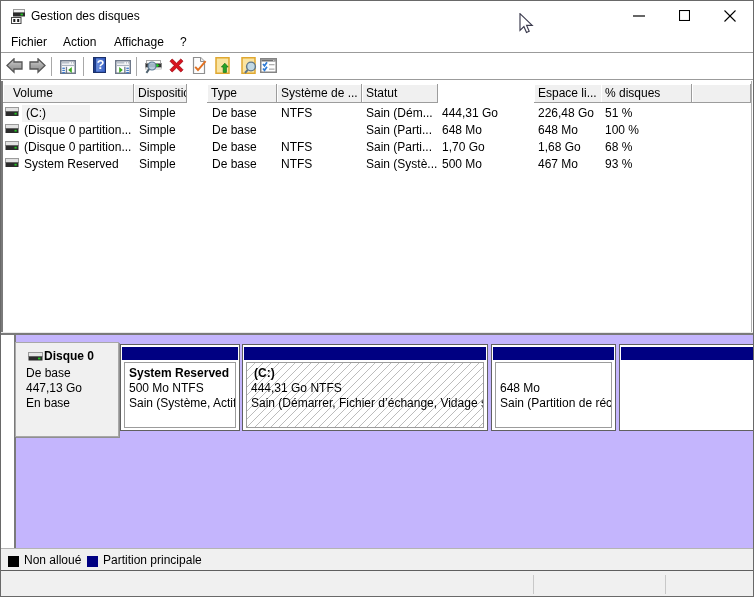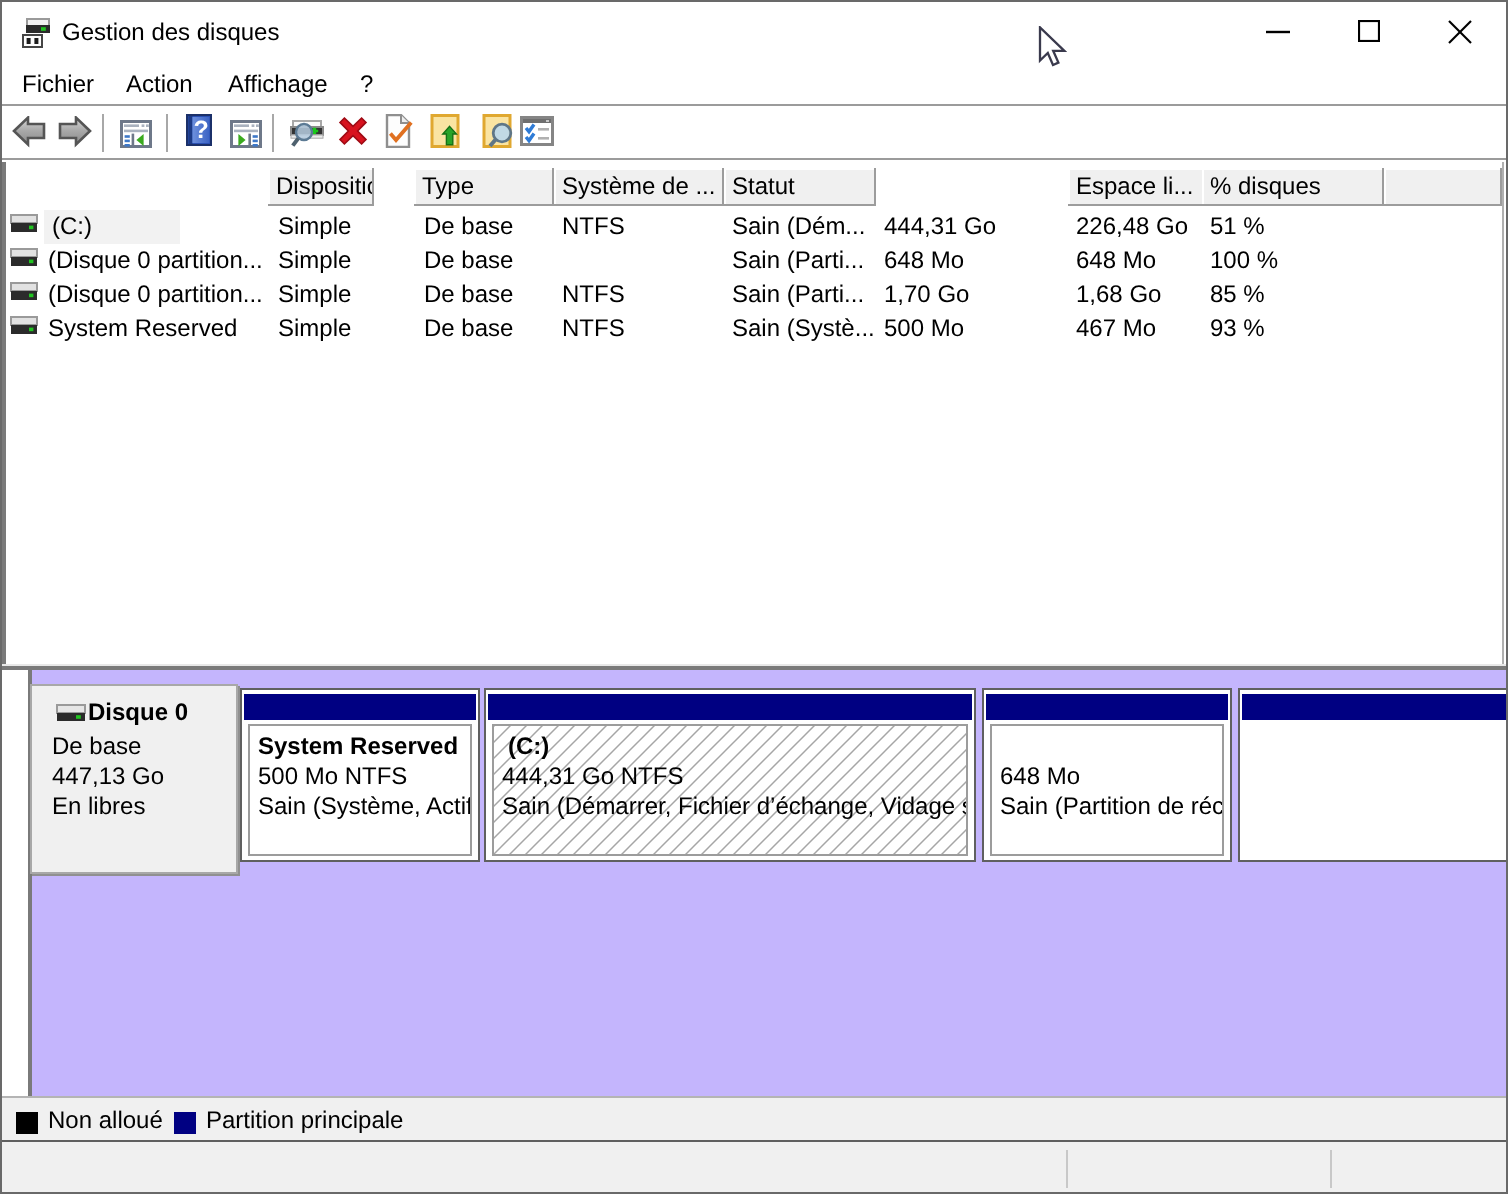--- a/index.html
+++ b/index.html
@@ -159,20 +159,21 @@
       <rect x="13" y="2" width="1.5" height="1" fill="#c8c8c8"></rect>
       <path d="M3,6 L4.5,7.8 L7,4.3" fill="none" stroke="#2e7bd6" stroke-width="1.7"></path>
       <path d="M3,10.5 L4.5,12.3 L7,8.8" fill="none" stroke="#2e7bd6" stroke-width="1.7"></path>
       <rect x="9" y="6" width="5.5" height="1.3" fill="#b0b0b0"></rect>
       <rect x="9" y="10.5" width="5.5" height="1.3" fill="#b0b0b0"></rect>
     </svg>
   </div>
 
   <div id="listpane">
     <div id="header">
+      <div class="hc" style="left:0;width:131px;padding-left:10px">Volume</div>
       <div class="hc" style="left:131px;width:53px">Disposition</div>
       <div class="hc" style="left:204px;width:70px">Type</div>
       <div class="hc" style="left:274px;width:85px">Système de ...</div>
       <div class="hc" style="left:359px;width:76px">Statut</div>
       <div class="hc" style="left:531px;width:89px">Espace li...</div>
       <div class="hc" style="left:598px;width:91px">% disques</div>
       <div class="hc" style="left:689px;width:59px">&nbsp;</div>
     </div>
 
     <div class="row" style="top:24px">
@@ -211,21 +212,21 @@
         <rect x="0.5" y="4.5" width="13" height="4.5" fill="#2b2b2b"></rect>
         <rect x="9.5" y="5.8" width="2.2" height="1.8" fill="#21c421"></rect>
       </svg>
       <div class="c" style="left:21px;width:108px">(Disque 0 partition...</div>
       <div class="c" style="left:136px;width:66px">Simple</div>
       <div class="c" style="left:209px;width:62px">De base</div>
       <div class="c" style="left:278px;width:78px">NTFS</div>
       <div class="c" style="left:363px;width:71px">Sain (Parti...</div>
       <div class="c" style="left:439px;width:90px">1,70 Go</div>
       <div class="c" style="left:535px;width:61px">1,68 Go</div>
-      <div class="c" style="left:602px;width:85px">85 %</div>
+      <div class="c" style="left:602px;width:85px">68 %</div>
     </div>
     <div class="row" style="top:75px">
       <svg class="abs" style="left:2px;top:2px" width="14" height="10" viewBox="0 0 14 10">
         <rect x="0.5" y="0.5" width="13" height="4" fill="#e2e2e2" stroke="#9a9a9a"></rect>
         <rect x="0.5" y="4.5" width="13" height="4.5" fill="#2b2b2b"></rect>
         <rect x="9.5" y="5.8" width="2.2" height="1.8" fill="#21c421"></rect>
       </svg>
       <div class="c" style="left:21px;width:108px">System Reserved</div>
       <div class="c" style="left:136px;width:66px">Simple</div>
       <div class="c" style="left:209px;width:62px">De base</div>
@@ -243,21 +244,21 @@
     <div id="vline"></div>
     <div id="diskpanel">
       <svg class="abs" style="left:12px;top:9px" width="15" height="9" viewBox="0 0 15 9">
         <rect x="0.5" y="0.5" width="14" height="4" fill="#e6e6e6" stroke="#9a9a9a"></rect>
         <rect x="0.5" y="4.5" width="14" height="4" fill="#2b2b2b"></rect>
         <rect x="10" y="5.6" width="2.4" height="1.8" fill="#21c421"></rect>
       </svg>
       <div class="abs" style="left:28px;top:6px;font-weight:bold;line-height:15px">Disque 0</div>
       <div class="abs" style="left:10px;top:23px;line-height:15px">De base</div>
       <div class="abs" style="left:10px;top:38px;line-height:15px">447,13 Go</div>
-      <div class="abs" style="left:10px;top:53px;line-height:15px">En libres</div>
+      <div class="abs" style="left:10px;top:53px;line-height:15px">En base</div>
     </div>
 
     <div class="part" style="left:106px;width:120px">
       <div class="band"></div>
       <div class="pin">
         <div style="top:4px;font-weight:bold">System Reserved</div>
         <div style="top:19px">500 Mo NTFS</div>
         <div style="top:34px">Sain (Système, Actif</div>
       </div>
     </div>

